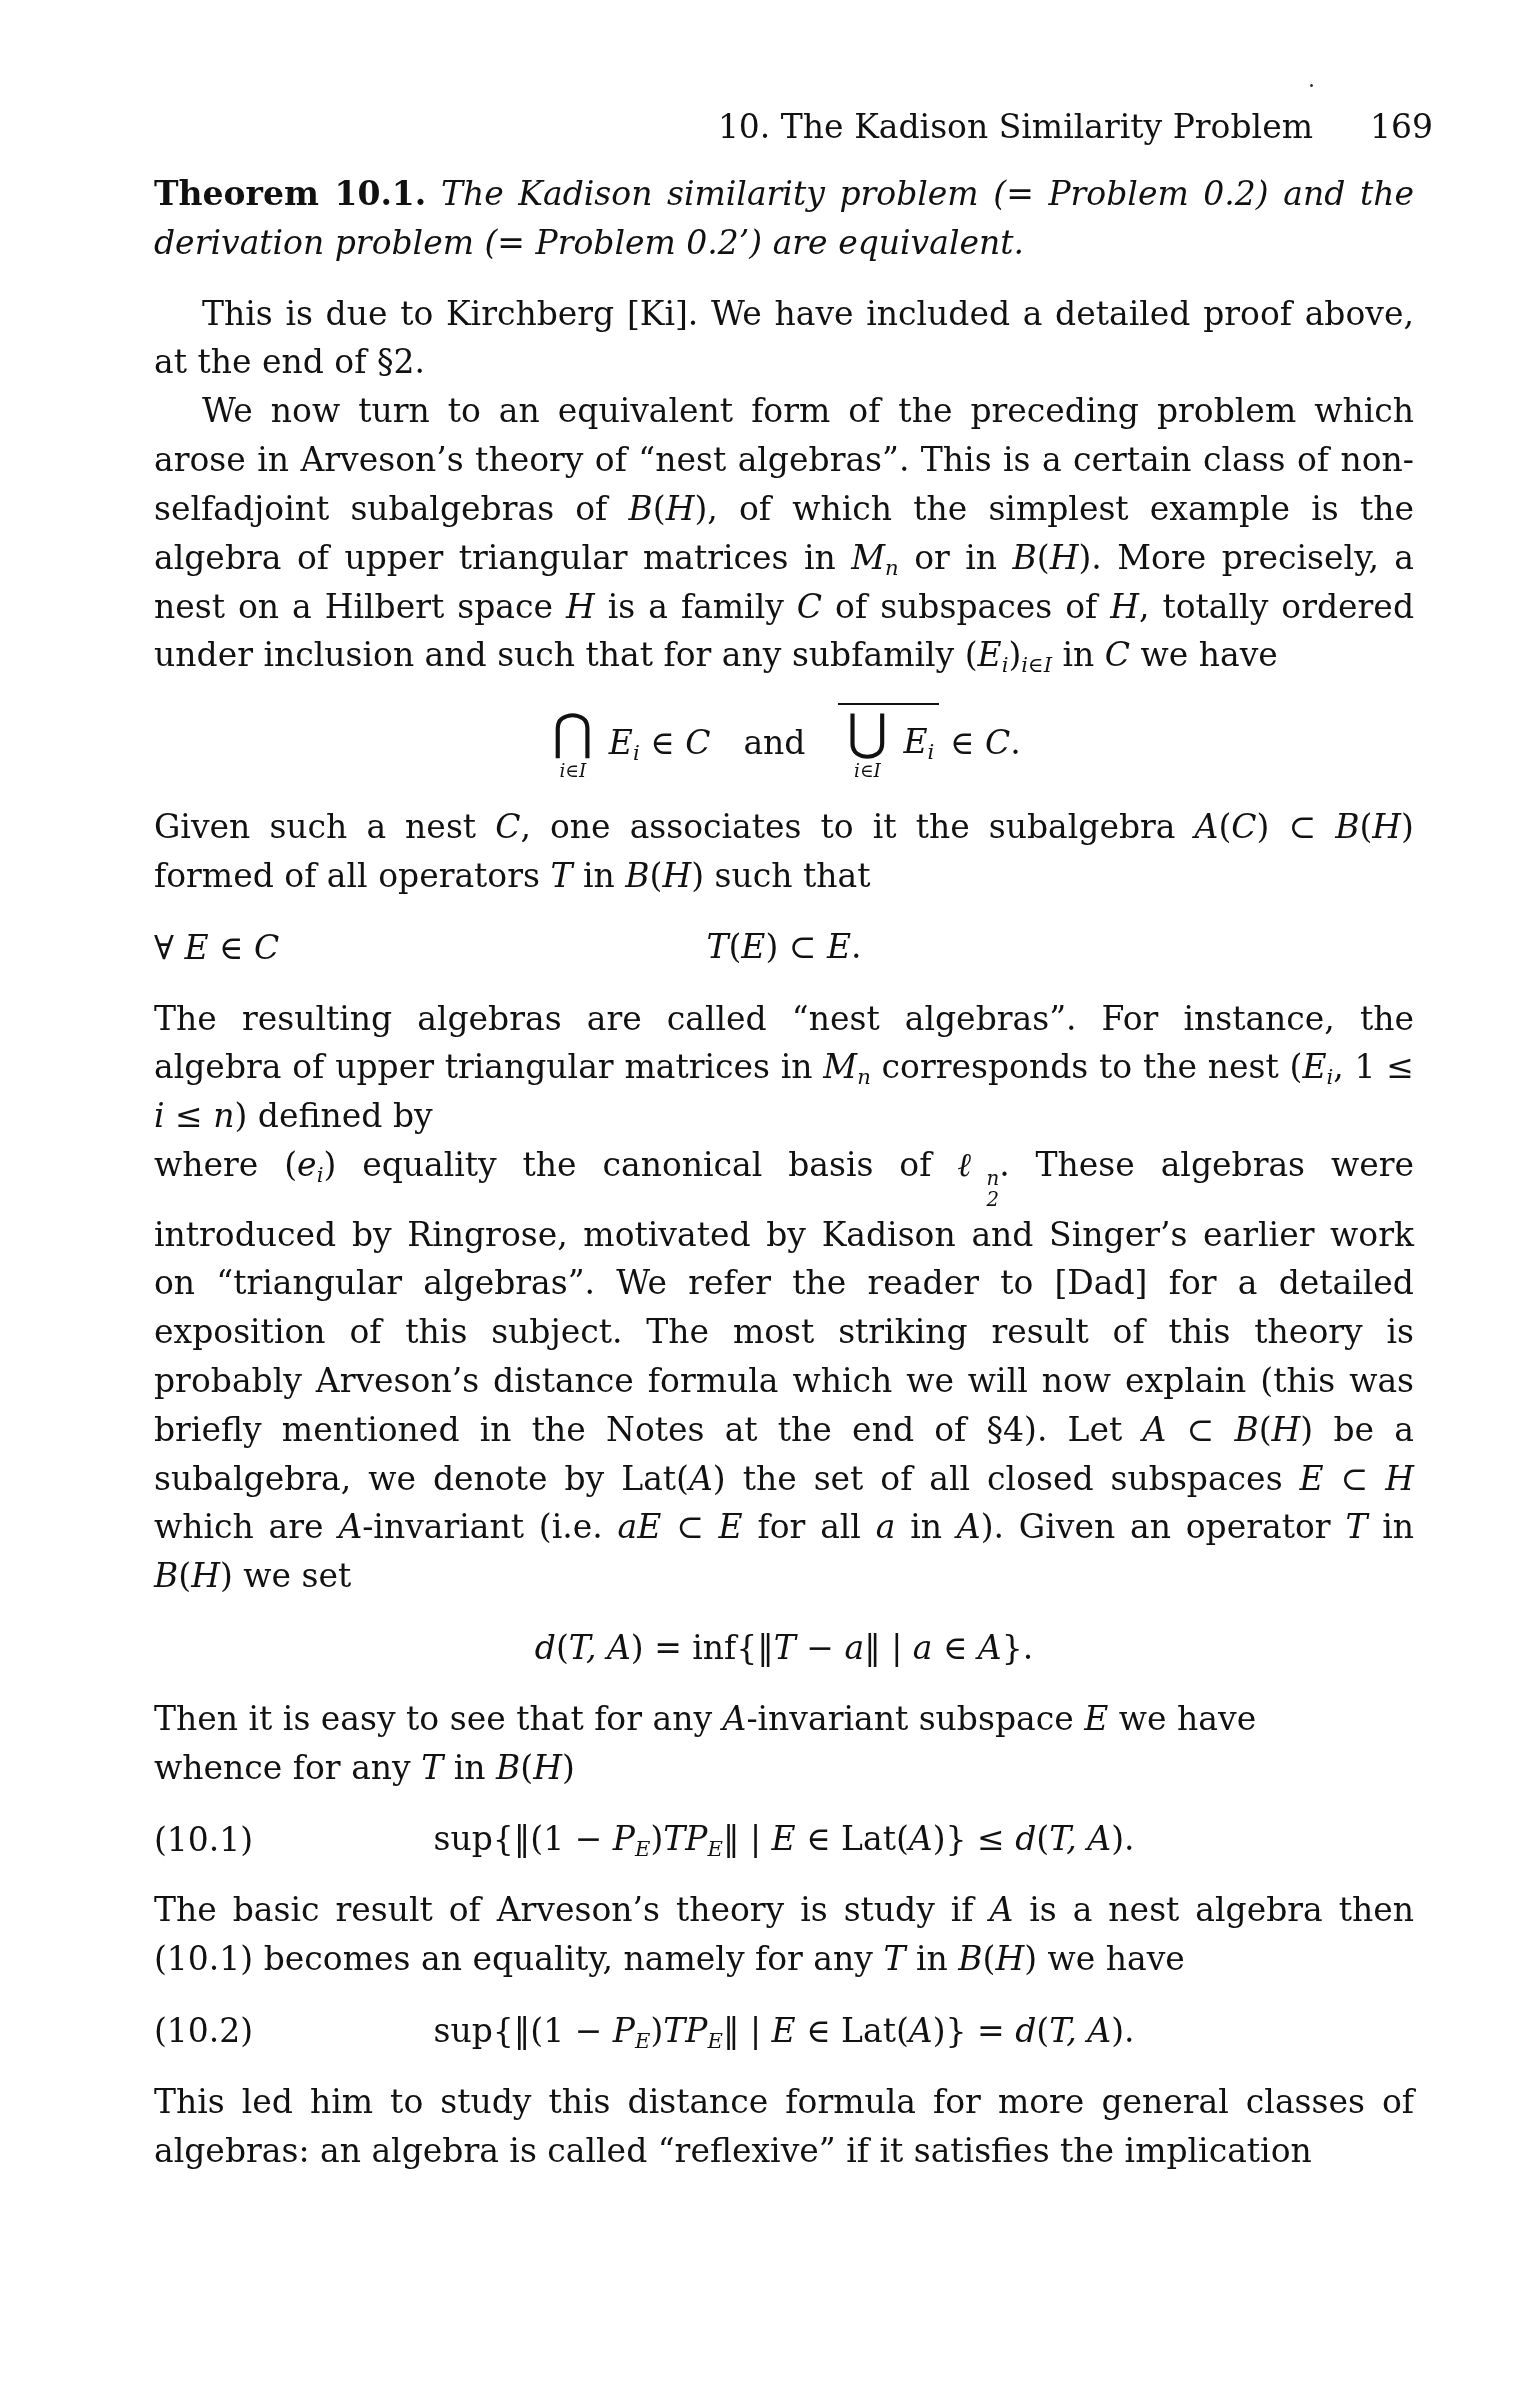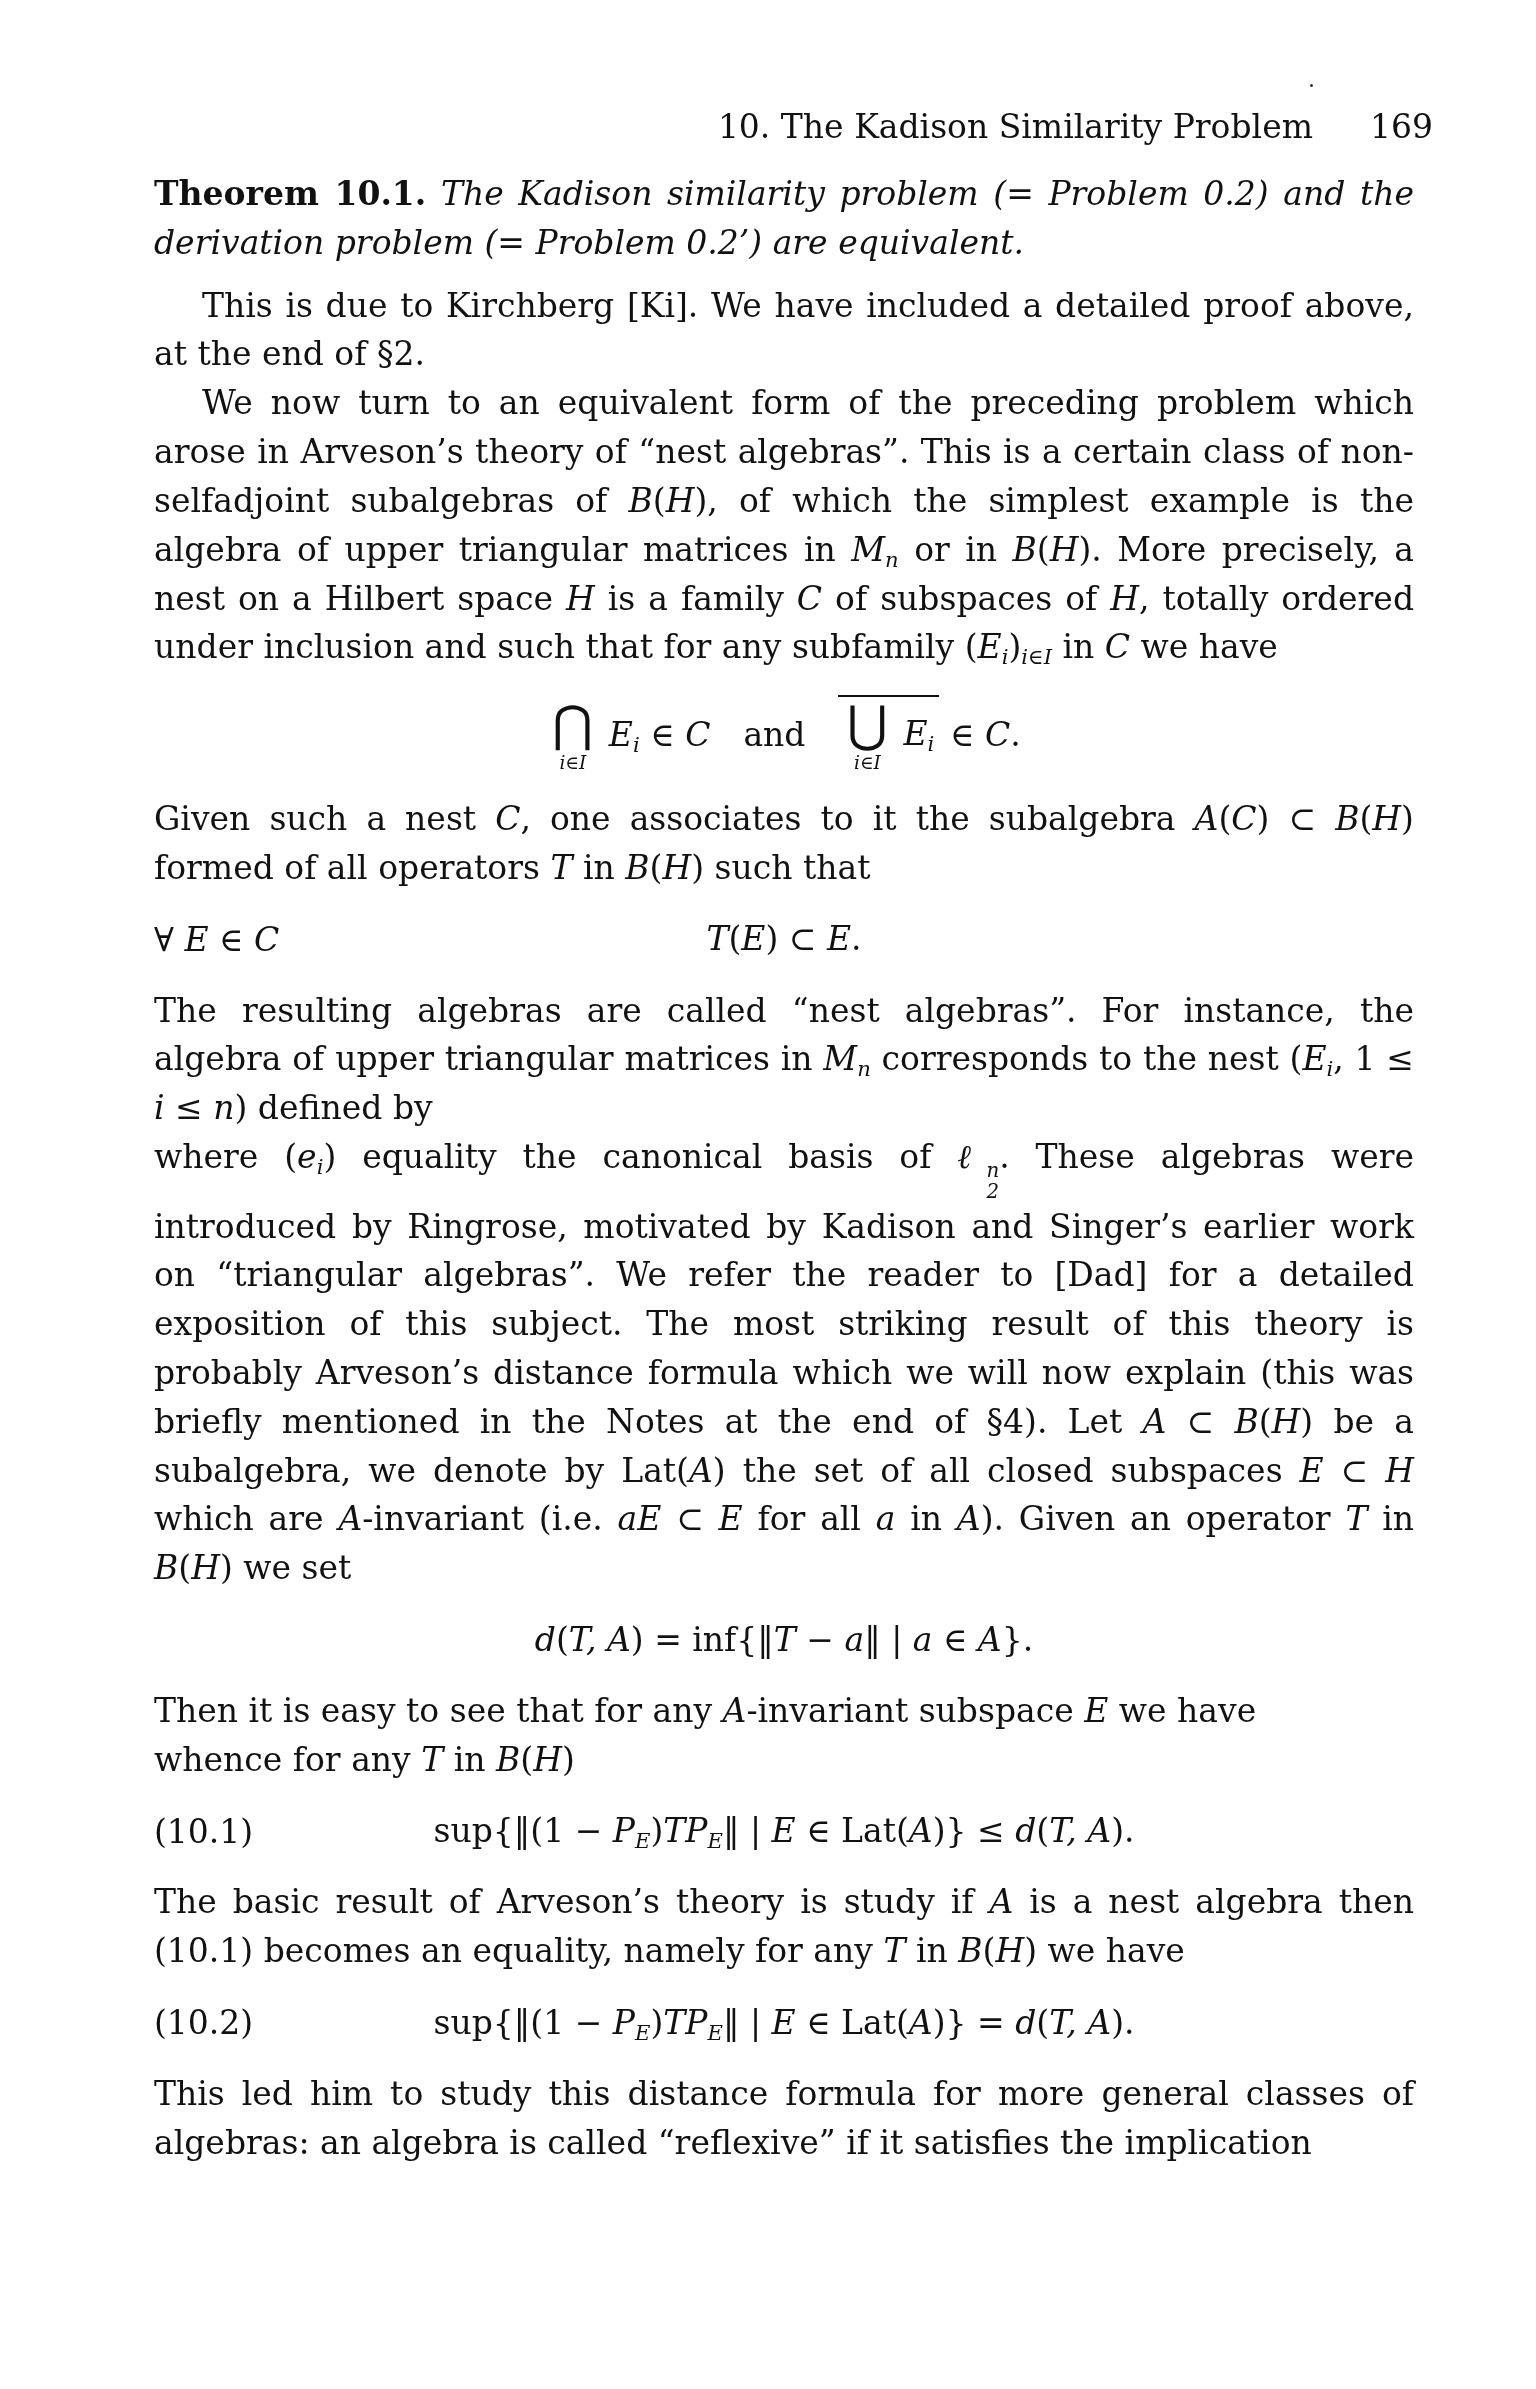--- a/index.html
+++ b/index.html
@@ -5,21 +5,21 @@
   html,body{margin:0;padding:0;background:#e8e8e8;}
   .page{position:relative;width:1536px;height:2389px;background:#ffffff;overflow:hidden;
         font-family:"DejaVu Serif","Liberation Serif","DejaVu Sans",serif;color:#111111;}
   .running-head{position:absolute;top:107px;left:0;width:1412px;text-align:right;
         font-size:33px;white-space:nowrap;margin-left:21px;}
   .running-head .pagenum{display:inline-block;margin-left:57px;}
   .artifact{position:absolute;top:80px;left:1305px;font-size:26px;color:#2a2a2a;}
   main.body{position:absolute;top:170px;left:154px;width:1260px;
         font-size:33px;line-height:1.48;text-align:justify;}
   p.para{margin:0;}
-  p.theorem{margin-bottom:14px;}
+  p.theorem{margin-bottom:22px;}
   .indent{text-indent:48px;}
   .bf{font-weight:bold;}
   .it,.cal{font-style:italic;}
   .sub{font-size:64%;vertical-align:-0.28em;line-height:0;}
   .stack{display:inline-flex;flex-direction:column;align-items:center;
         font-size:60%;line-height:1.05;vertical-align:-0.45em;font-style:italic;}
   .stack .stk{display:block;}
   .eq{position:relative;margin:22.5px 0;text-align:center;text-indent:0;}
   .eq-left{position:absolute;left:0;top:50%;transform:translateY(-50%);text-align:center;}
   .eq-body{display:inline-block;text-align:center;}

